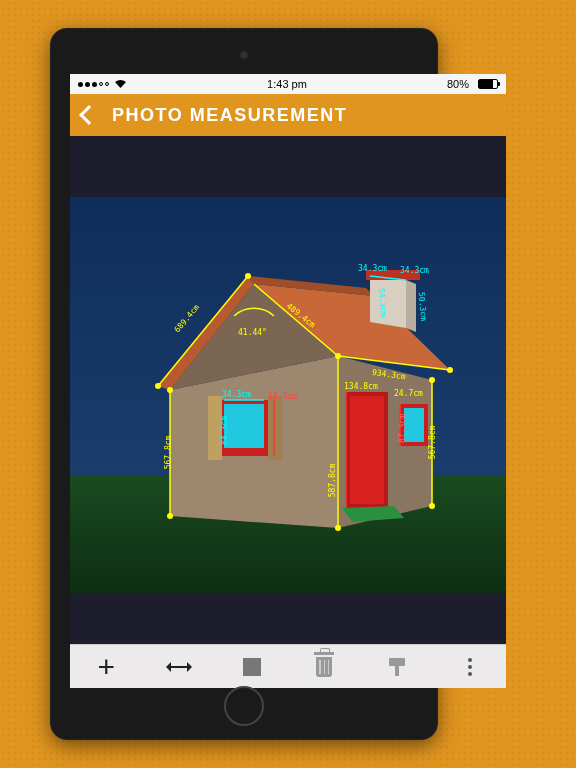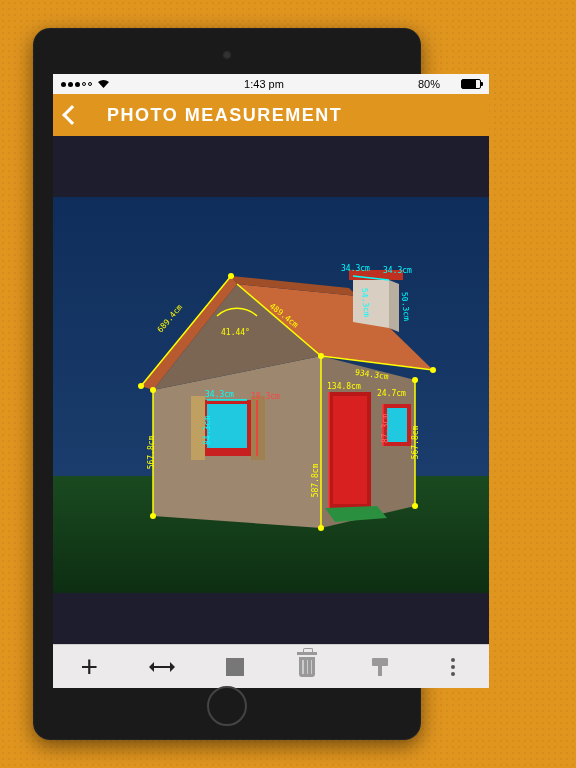--- a/index.html
+++ b/index.html
@@ -1,31 +1,31 @@
 <!DOCTYPE html>
 <html><head>
 <meta charset="utf-8">
 <style>
 *{margin:0;padding:0;box-sizing:border-box}
 body{width:576px;height:768px;background:#e0951f;position:relative;overflow:hidden;font-family:-apple-system,Helvetica,Arial,sans-serif}
 body::before{content:'';position:absolute;inset:0;background-image:radial-gradient(circle at 3px 3px,rgba(0,0,0,.05) 1px,transparent 1px);background-size:6px 6px}
-.tablet{position:absolute;left:33px;top:28px;width:388px;height:712px;background:#1a1a1a;border-radius:17px;box-shadow:0 6px 20px rgba(0,0,0,.5),inset 0 0 2px rgba(255,255,255,.15)}
+.tablet{position:absolute;left:50px;top:28px;width:388px;height:712px;background:#1a1a1a;border-radius:17px;box-shadow:0 6px 20px rgba(0,0,0,.5),inset 0 0 2px rgba(255,255,255,.15)}
 .camera{position:absolute;left:50%;top:22px;transform:translateX(-50%);width:10px;height:10px;border-radius:50%;background:#333;box-shadow:inset 0 0 3px #000}
 .screen{position:absolute;left:20px;top:46px;width:436px;height:614px;background:#fff;overflow:hidden}
 .home-btn{position:absolute;left:50%;bottom:14px;transform:translateX(-50%);width:40px;height:40px;border:2px solid #444;border-radius:50%}
 .status-bar{height:20px;background:#f5f5f5;display:flex;align-items:center;justify-content:space-between;padding:0 8px;font-size:11px;color:#000}
 .status-left{display:flex;align-items:center;gap:5px}
 .dots{display:flex;gap:2px}
 .dot{width:5px;height:5px;border-radius:50%;background:#000}
 .dot.e{background:transparent;border:1px solid #000;width:4px;height:4px}
-.status-right{display:flex;align-items:center;gap:21px}
+.status-right{display:flex;align-items:center;gap:9px}
 .batt{width:20px;height:10px;border:1px solid #000;border-radius:2px;position:relative}
 .batt::after{content:'';position:absolute;right:-3px;top:2px;width:2px;height:4px;background:#000;border-radius:0 1px 1px 0}
 .batt-fill{height:100%;width:80%;background:#000}
-.app-header{height:42px;background:#e0951f;display:flex;align-items:center;padding:0 12px;gap:28px}
+.app-header{height:42px;background:#e0951f;display:flex;align-items:center;padding:0 12px;gap:16px}
 .back{width:14px;height:14px;border-left:3px solid #fff;border-bottom:3px solid #fff;transform:rotate(45deg)}
 .title{color:#fff;font-weight:700;letter-spacing:1.5px;font-size:18px}
 .canvas{height:508px;background:#1d1d2e;display:flex;align-items:center;justify-content:center;position:relative}
 .sky{position:absolute;left:0;right:0;top:12%;height:55%;background:linear-gradient(#0f2d5a,#1a3d6d)}
 .ground{position:absolute;left:0;right:0;top:67%;height:23%;background:linear-gradient(#1a4a20,#0d2e12)}
 .house{position:absolute;width:100%;height:100%}
 .house svg{width:100%;height:100%}
 .toolbar{height:44px;background:#eceaea;display:flex;align-items:center;justify-content:space-around;border-top:1px solid #ccc}
 .tool{width:24px;height:24px;display:flex;align-items:center;justify-content:center;color:#666}
 .plus{font-size:30px;color:#222;font-weight:300}

